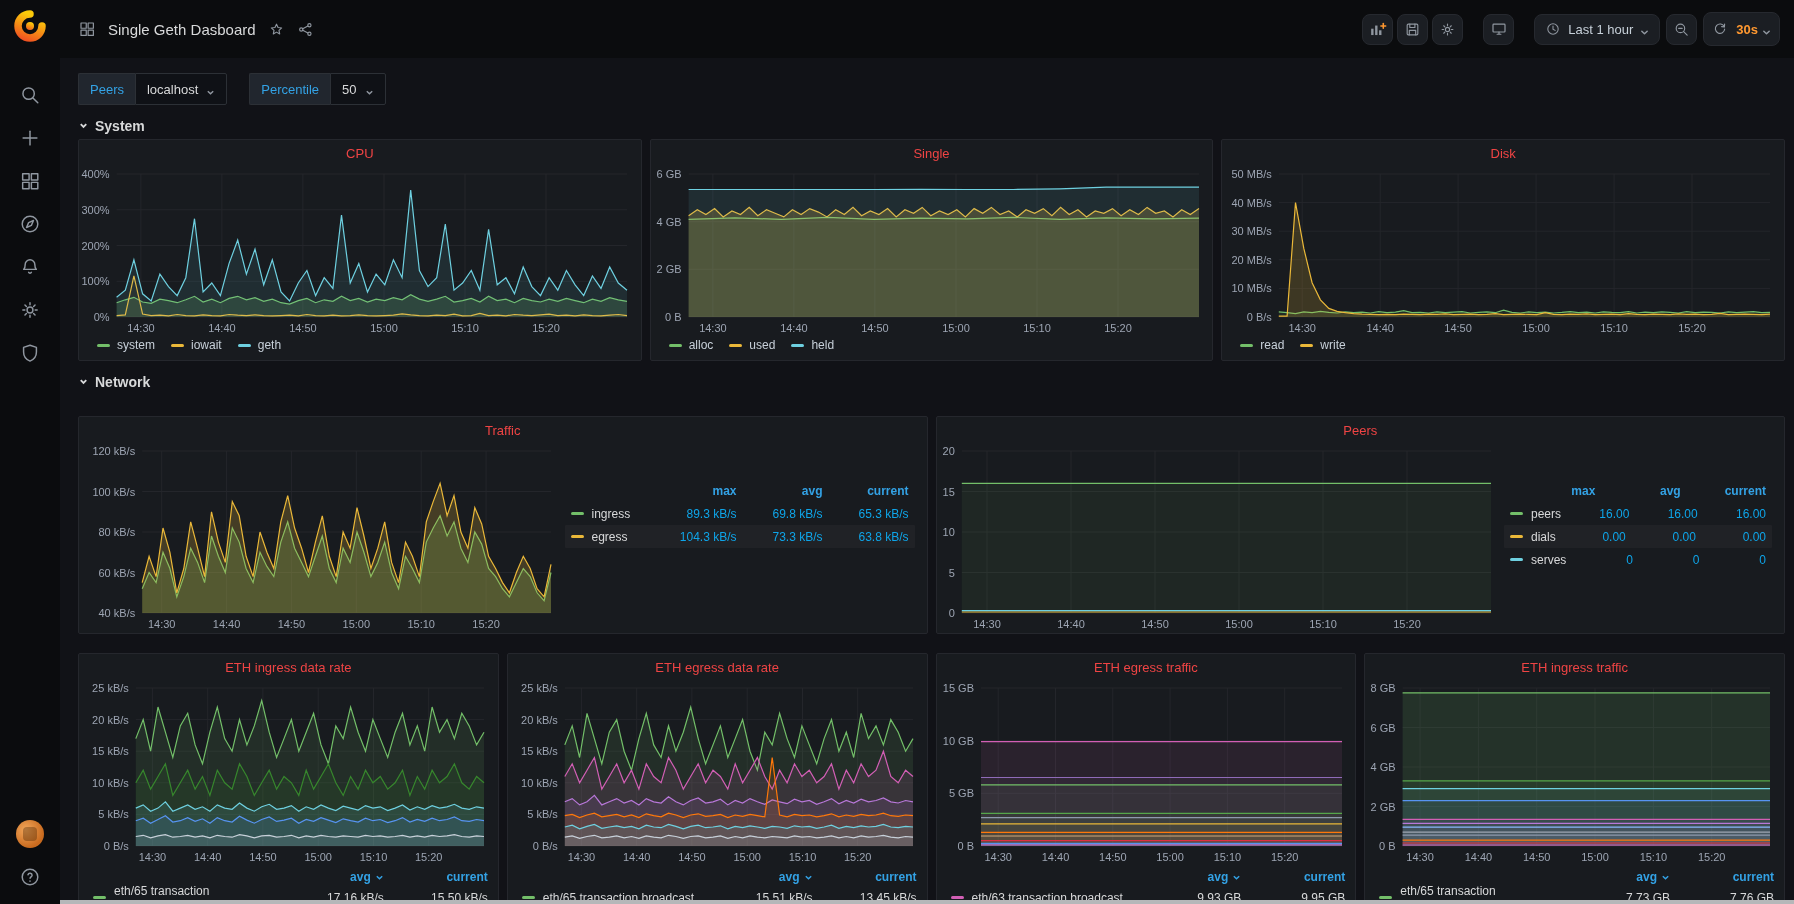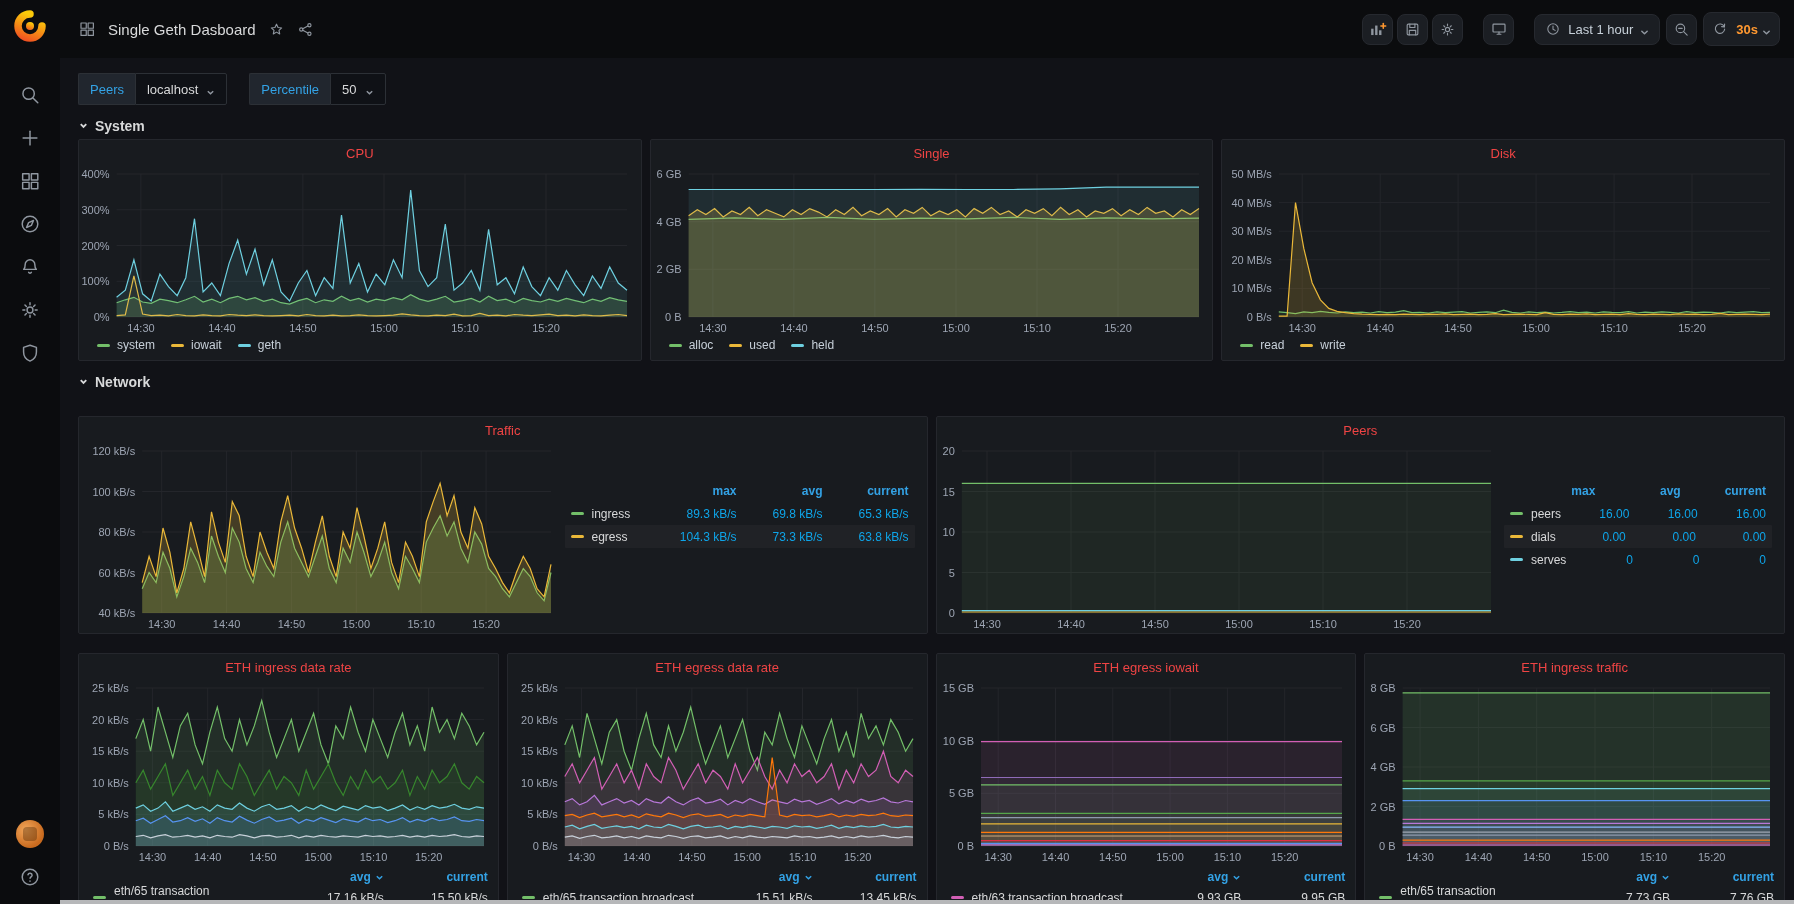--- a/index.html
+++ b/index.html
@@ -624,21 +624,21 @@
               <span class="lb-val">current</span>
             </div>
             <div class="lb-row">
               <span class="lb-name"><i style="background:#73BF69"></i>eth/65 transaction broadcast</span>
               <span class="lb-val">15.51 kB/s</span>
               <span class="lb-val">13.45 kB/s</span>
             </div>
           </div>
       </div>
       <div class="panel">
-        <div class="panel-title">ETH egress iowait</div>
+        <div class="panel-title">ETH egress traffic</div>
         <div class="chart"><svg width="419" height="186">
               <line x1="61.2" y1="8" x2="61.2" y2="166" stroke="#24262b"></line>
               <text class="tick" x="61.2" y="181" text-anchor="middle">14:30</text>
               <line x1="118.5" y1="8" x2="118.5" y2="166" stroke="#24262b"></line>
               <text class="tick" x="118.5" y="181" text-anchor="middle">14:40</text>
               <line x1="175.8" y1="8" x2="175.8" y2="166" stroke="#24262b"></line>
               <text class="tick" x="175.8" y="181" text-anchor="middle">14:50</text>
               <line x1="233.1" y1="8" x2="233.1" y2="166" stroke="#24262b"></line>
               <text class="tick" x="233.1" y="181" text-anchor="middle">15:00</text>
               <line x1="290.4" y1="8" x2="290.4" y2="166" stroke="#24262b"></line>

